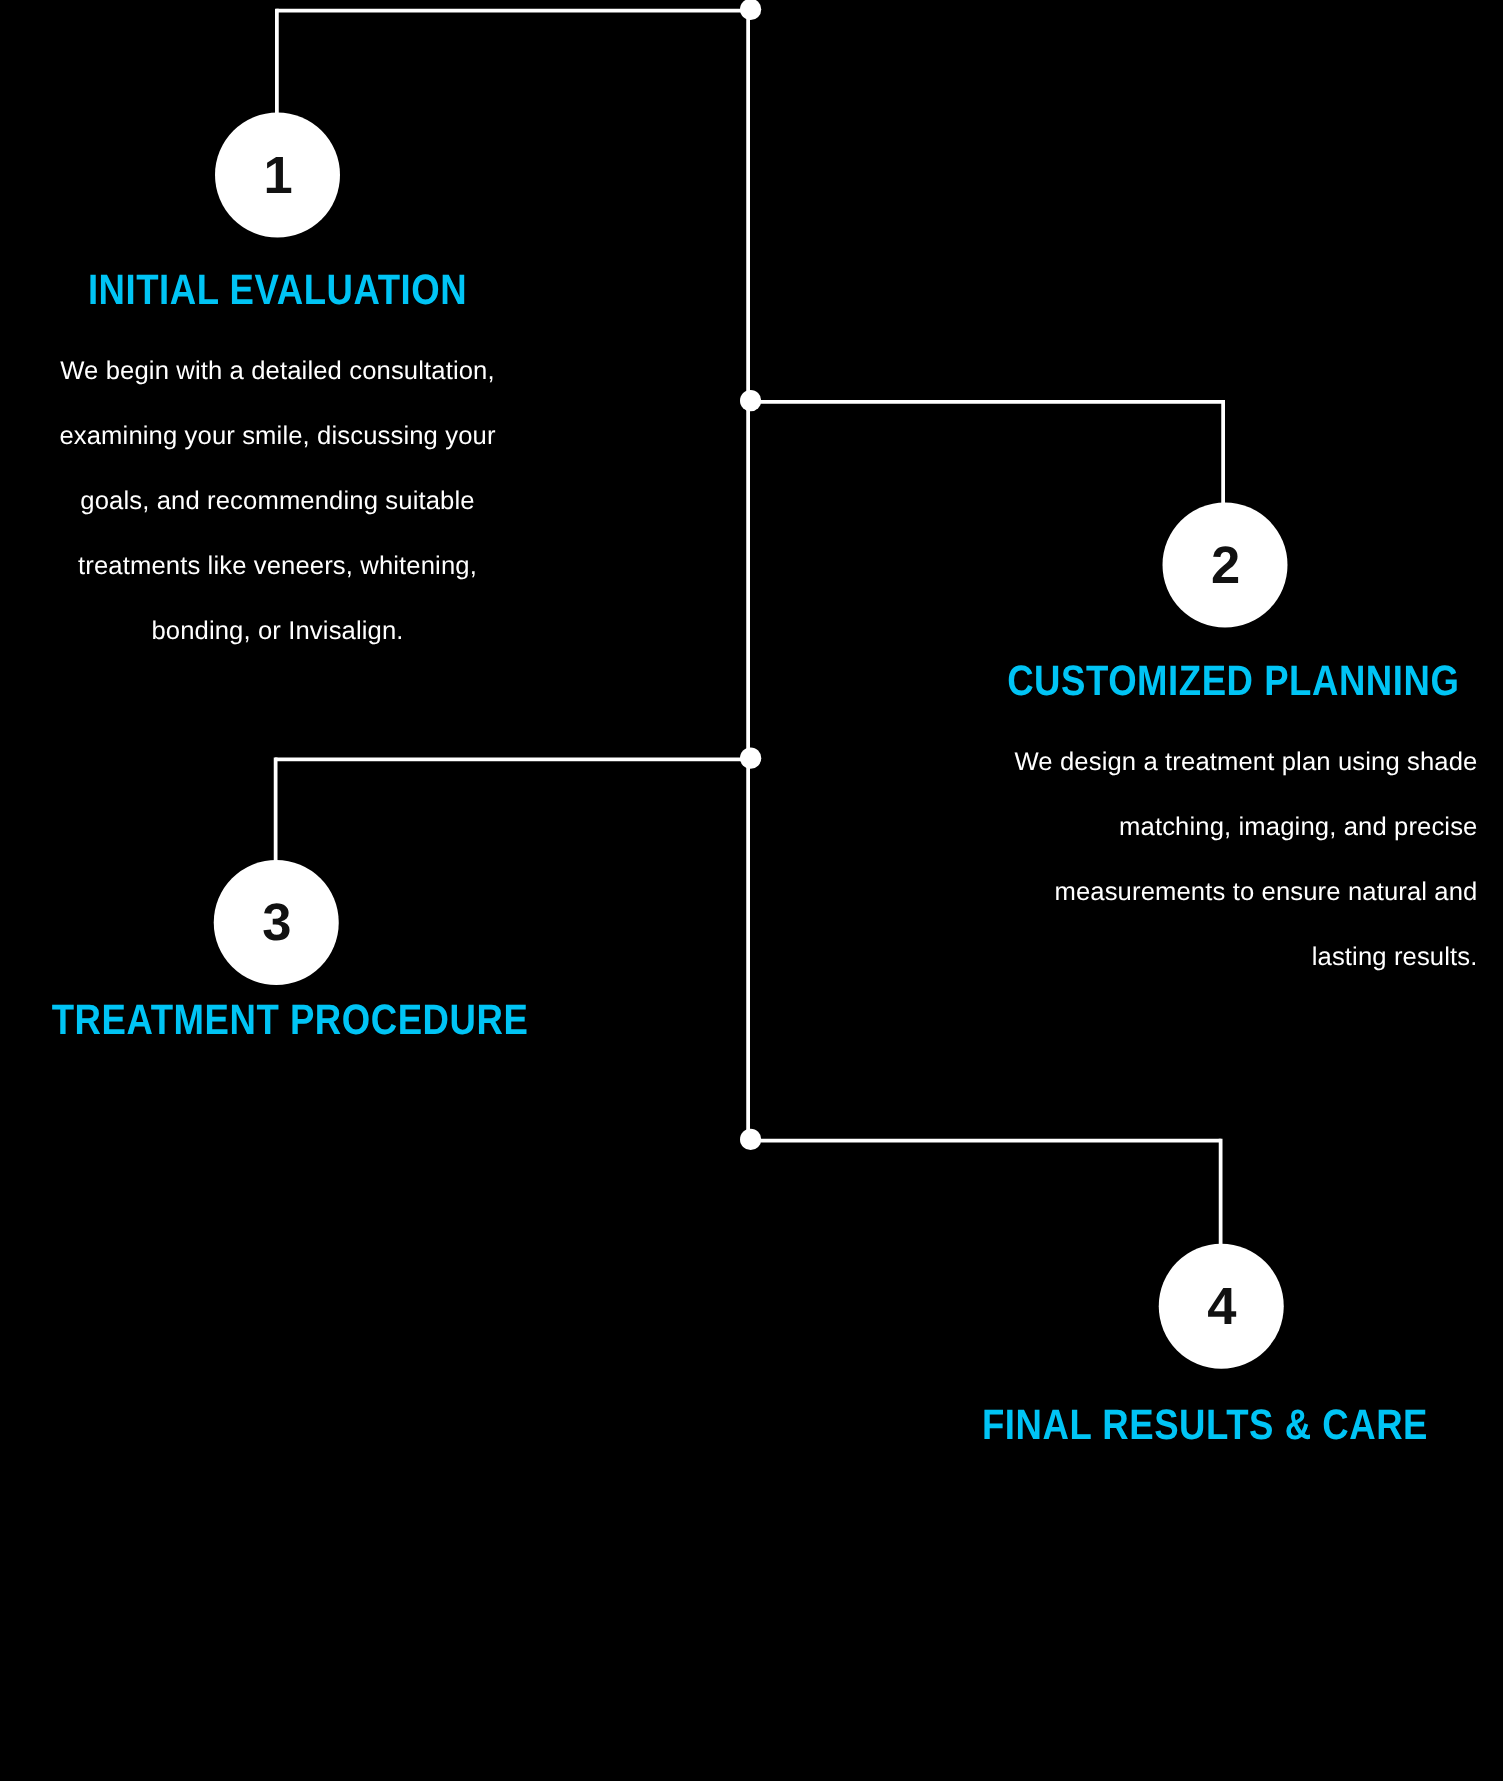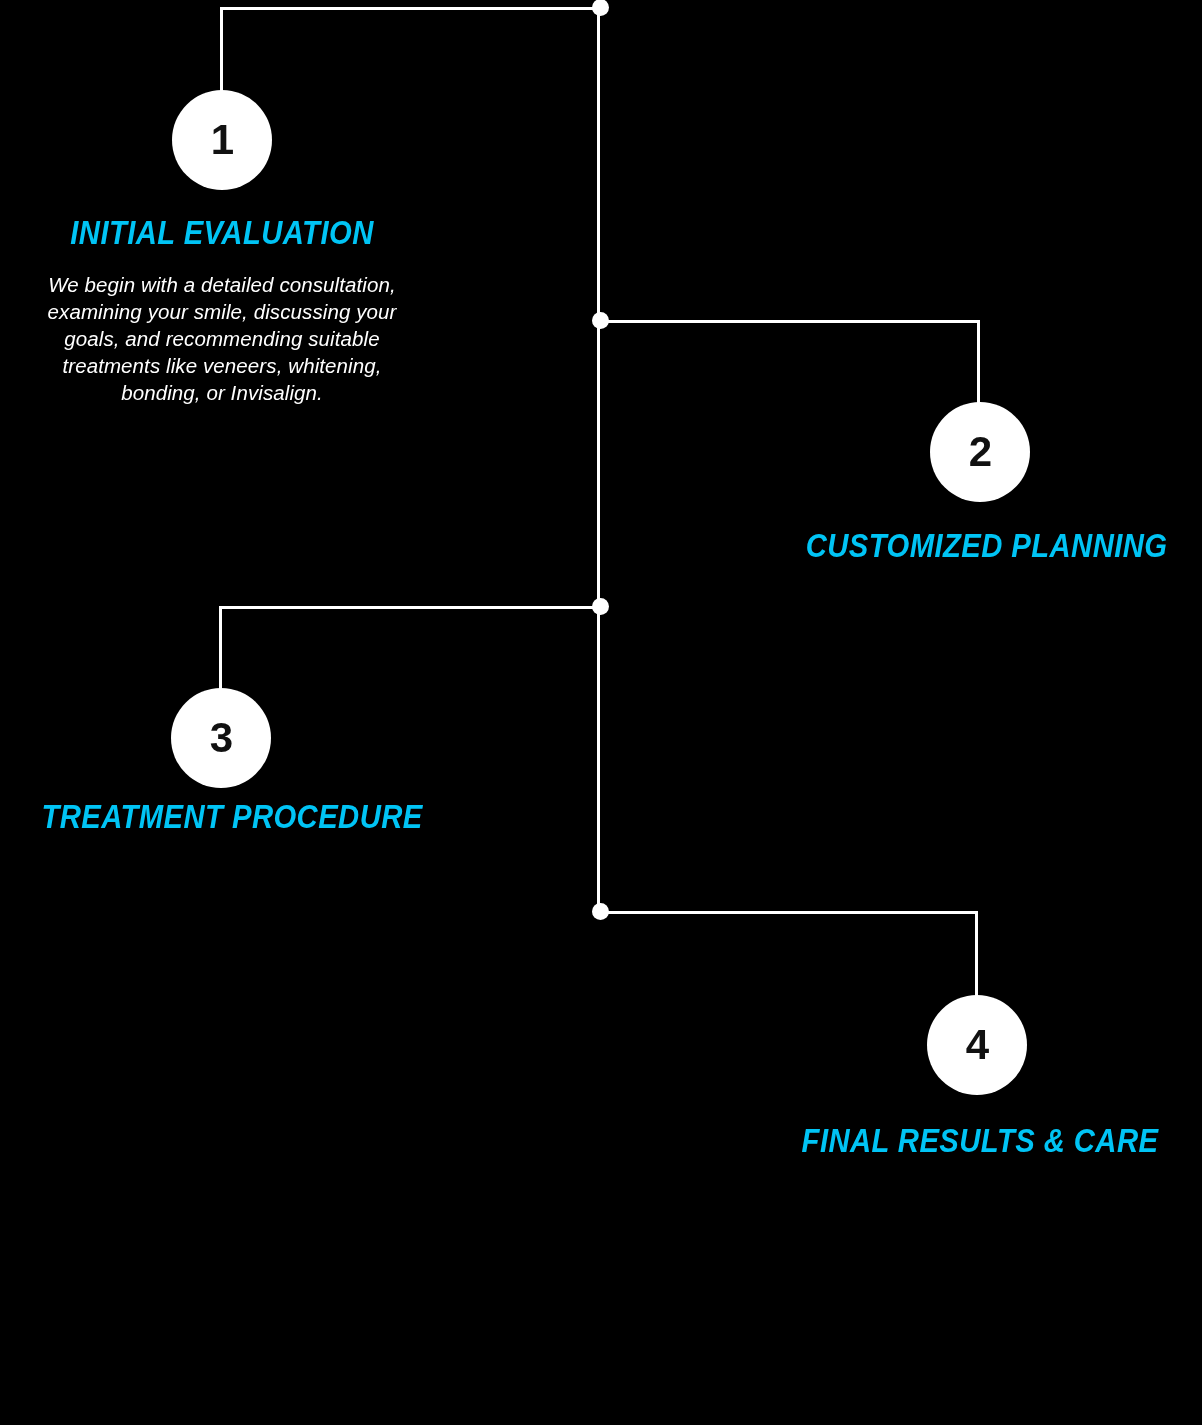--- a/index.html
+++ b/index.html
@@ -64,21 +64,20 @@
     font-weight: bold;
     line-height: 1;
     letter-spacing: -1px;
   }
 
   
   .step-text {
     position: absolute;
     width: 420px;
     text-align: center;
-    font-style: italic;
   }
   .step-text.right {
     width: 436px;
   }
   .step-title {
     color: #00c4f5;
     font-family: "Liberation Sans Narrow", "Liberation Sans", sans-serif;
     font-size: 34px;
     font-weight: bold;
     letter-spacing: 0.5px;
@@ -86,35 +85,35 @@
     margin: 0 0 20px 0;
     transform: scaleX(0.86);
     transform-origin: center center;
     white-space: nowrap;
   }
   .step-body {
     color: #ffffff;
     font-family: "Liberation Sans", sans-serif;
     font-size: 20.5px;
     font-weight: normal;
-    line-height: 27px;
+    line-height: 52px;
     margin: 16px;
     letter-spacing: 0.1px;
   }
 
   
   #circle-1 { left: 172px;  top:  90px; }
   #circle-2 { left: 930px;  top: 402px; }
   #circle-3 { left: 171px;  top: 688px; }
   #circle-4 { left: 927px;  top: 995px; }
 
   #text-1 { left:  12px; top: 215px; }
   #text-2 { left: 762px; top: 528px; text-align: right; }
   #text-3 { left:  12px; top: 799px; }
-  #text-4 { left: 762px; top: 1123px; }
+  #text-4 { left: 746px; top: 1123px; }
 </style>
 </head>
 <body>
 
 <div id="stage">
 
   <div class="spine"></div>
 
   <div class="branch" style="left:221px; top:7px; width:378px;"></div>
   <div class="drop" style="left:220px; top:7px; height:84px;"></div>
@@ -145,20 +144,21 @@
     <span>4</span>
   </div>
 
   <div class="step-text" id="text-1">
     <h3 class="step-title">INITIAL EVALUATION</h3>
     <p class="step-body">We begin with a detailed consultation, examining your smile, discussing your goals, and recommending suitable treatments like veneers, whitening, bonding, or Invisalign.</p>
   </div>
 
   <div class="step-text right" id="text-2">
     <h3 class="step-title">CUSTOMIZED PLANNING</h3>
+    <p class="step-body">We design a treatment plan using shade matching, imaging, and precise measurements to ensure natural and lasting results.</p>
   </div>
 
   <div class="step-text" id="text-3">
     <h3 class="step-title">TREATMENT PROCEDURE</h3>
   </div>
 
   <div class="step-text right" id="text-4">
     <h3 class="step-title">FINAL RESULTS &amp; CARE</h3>
   </div>
 

